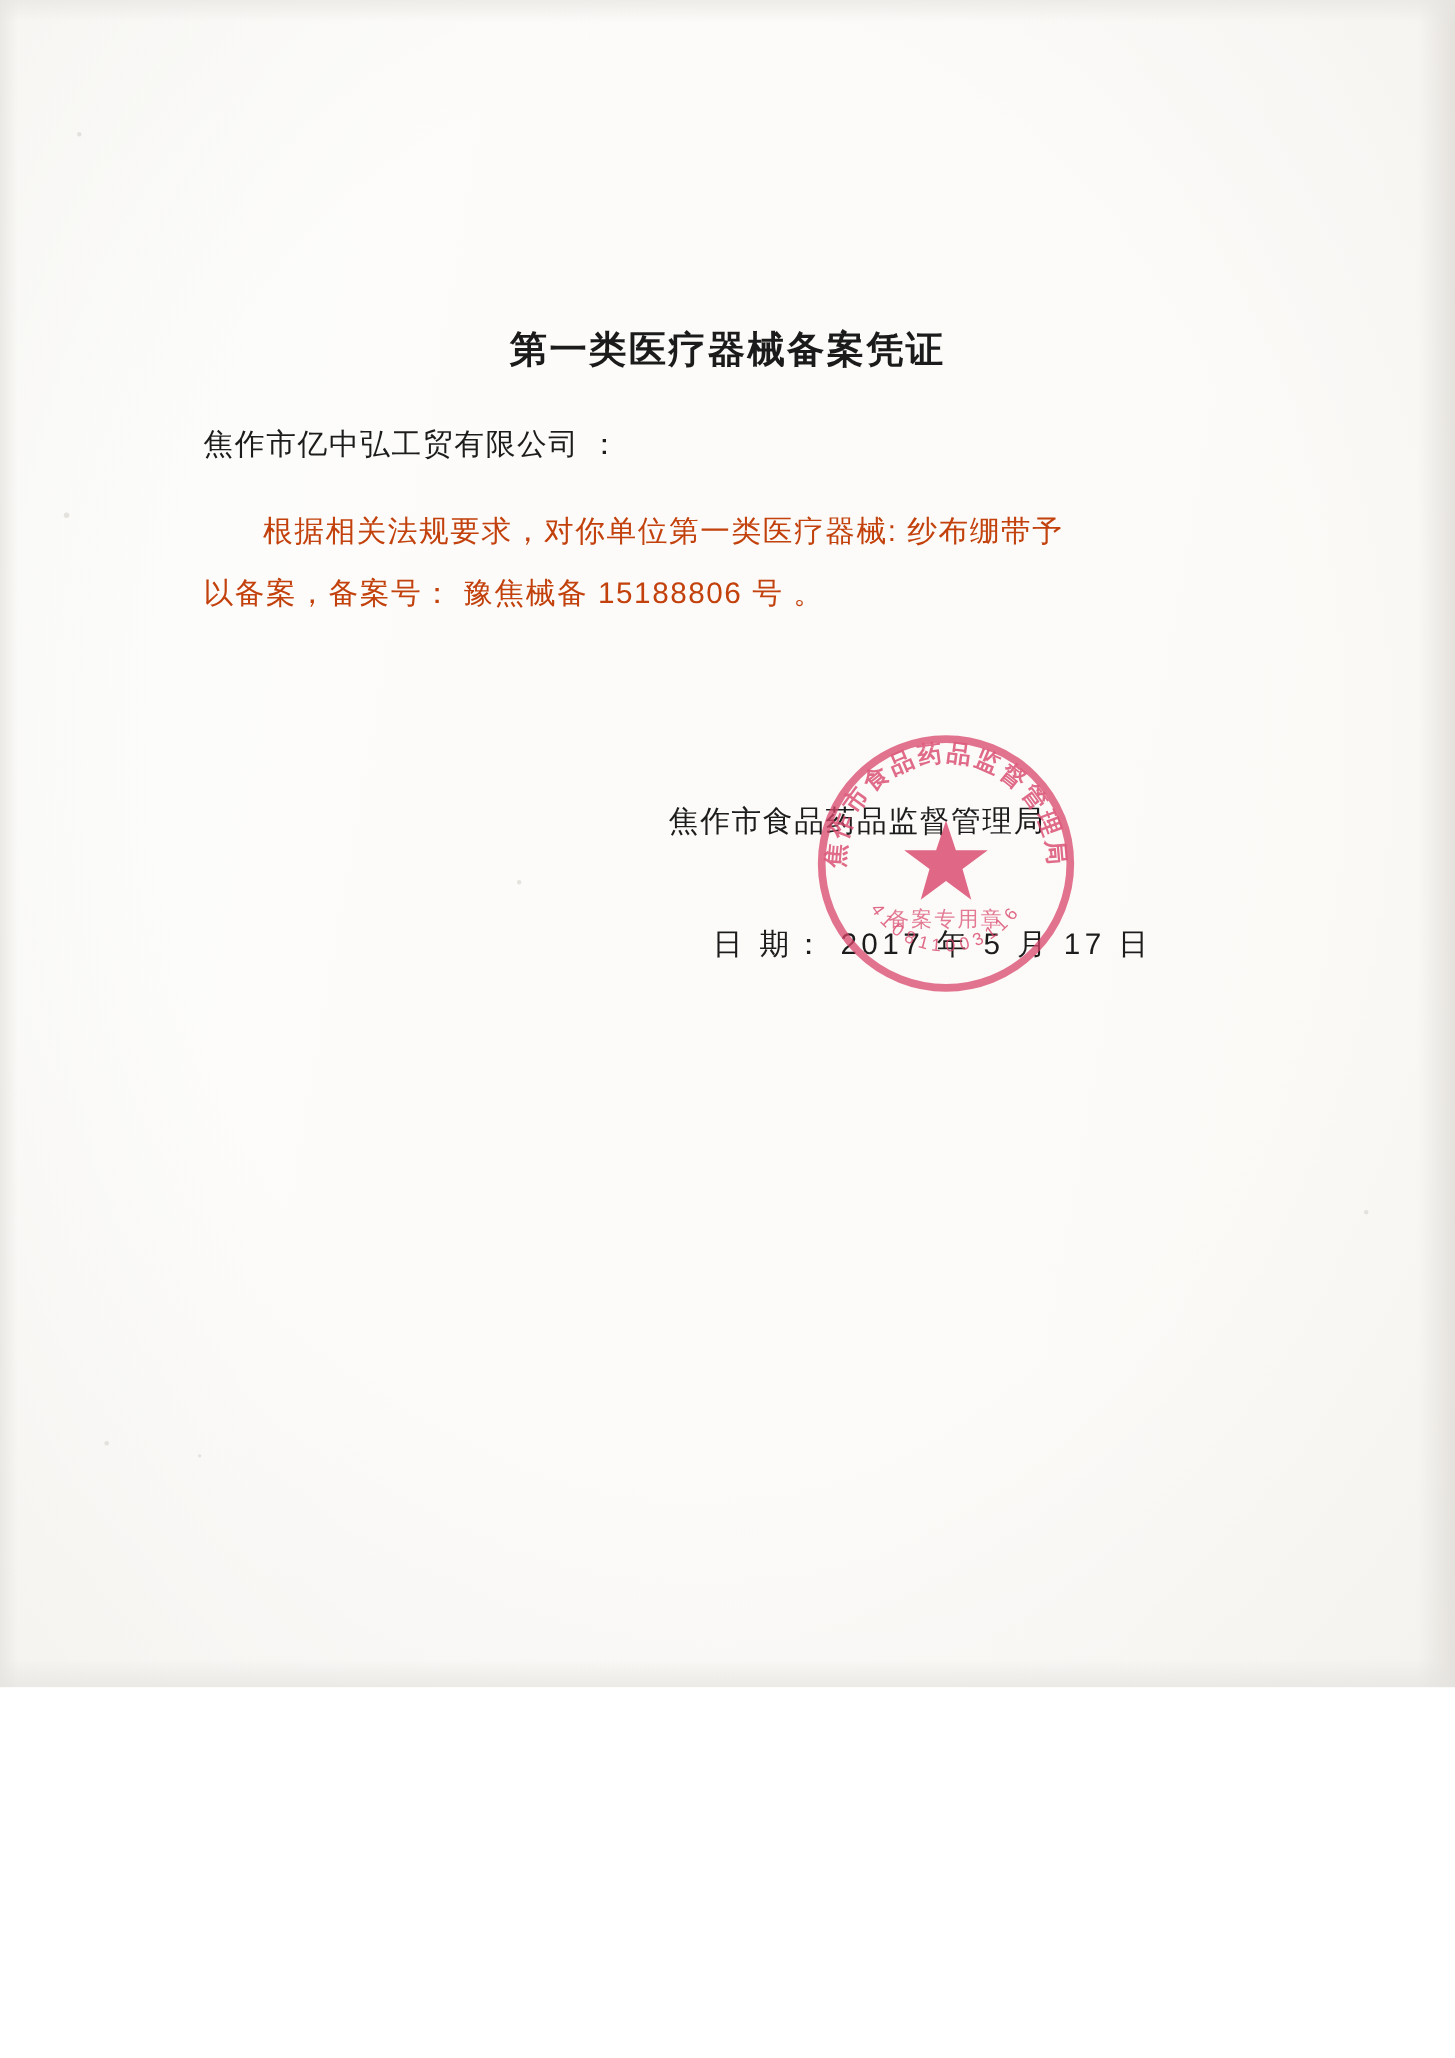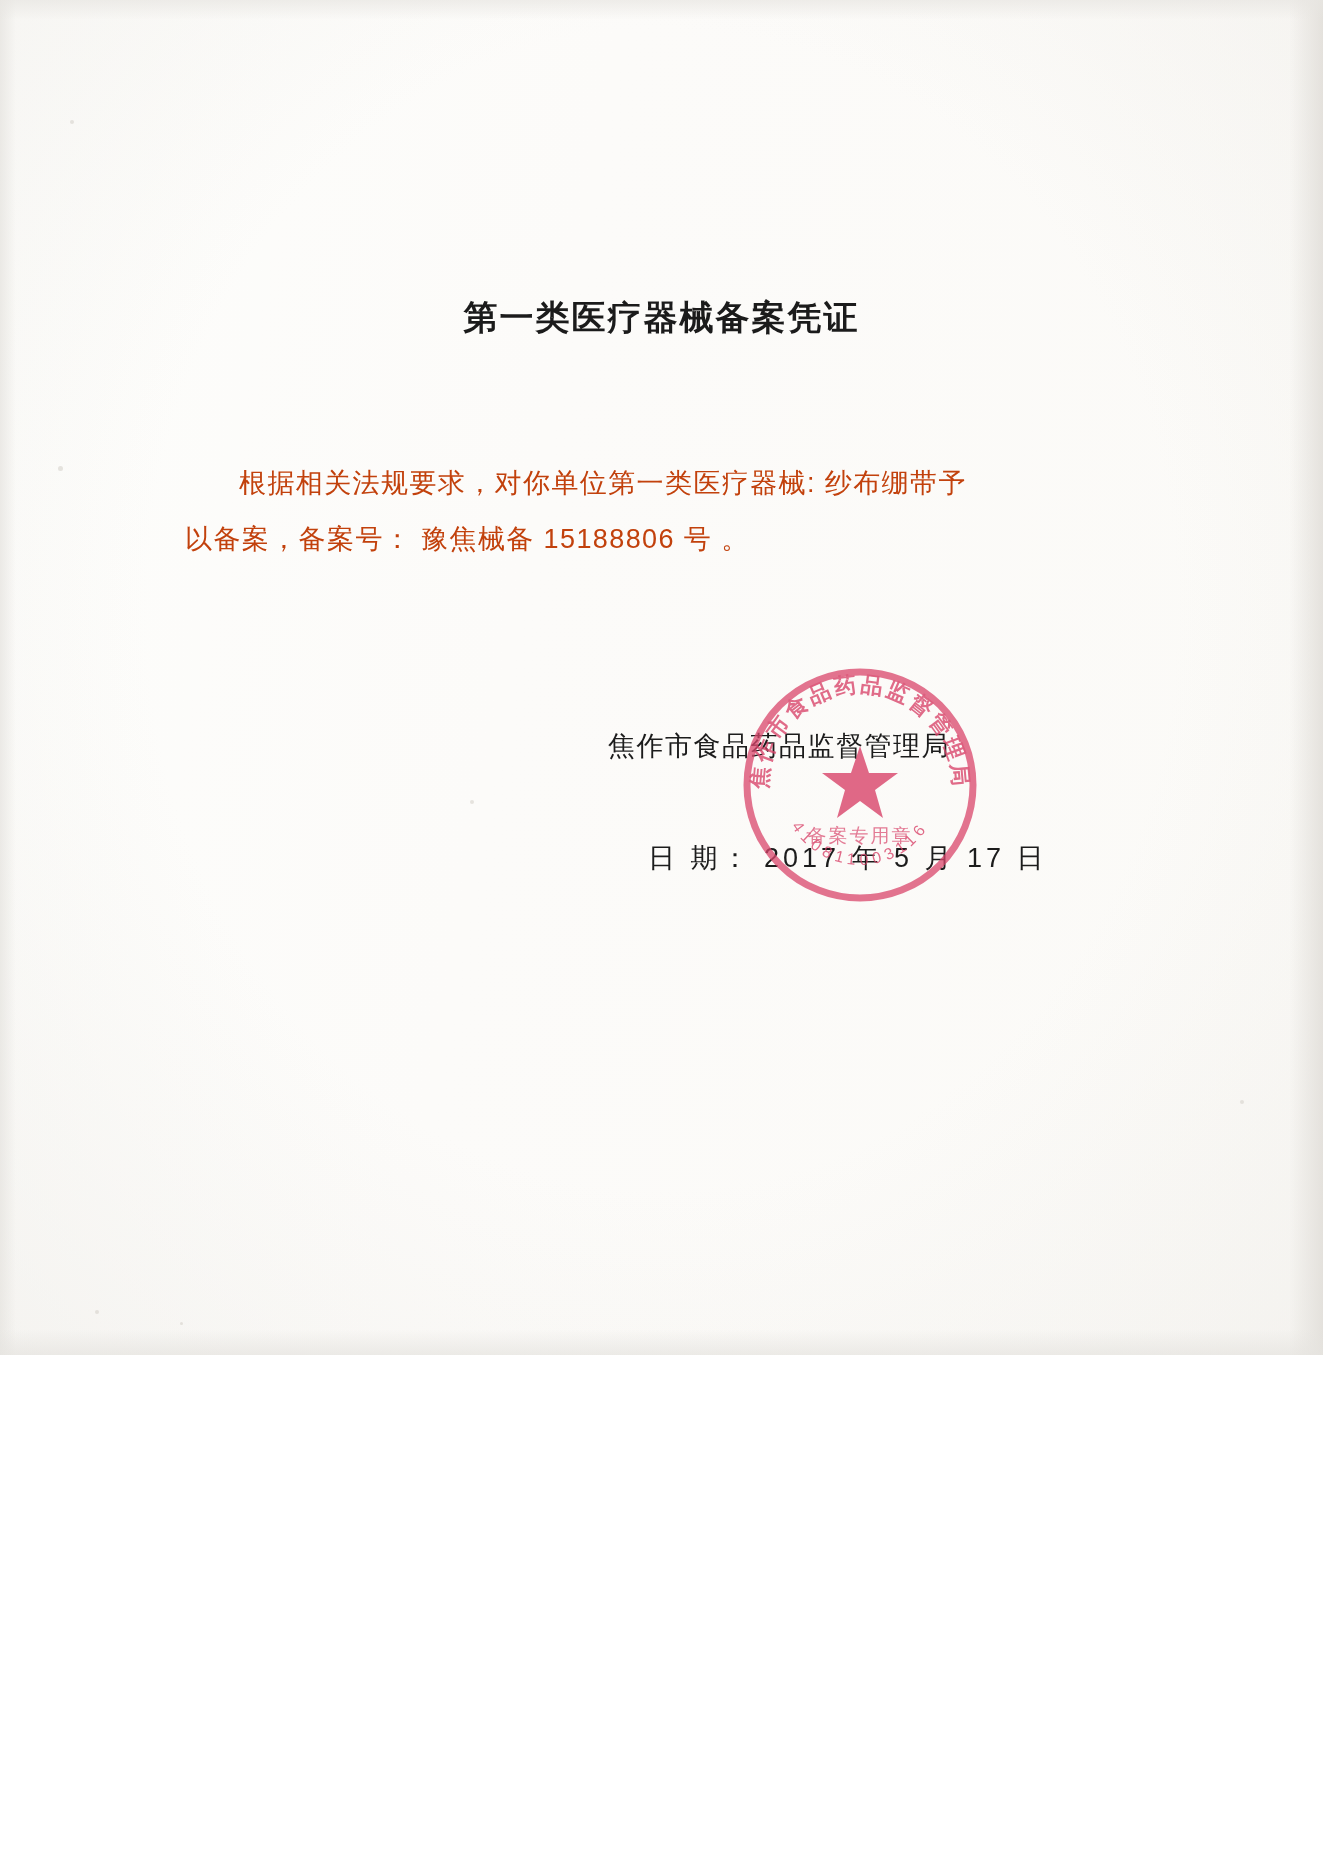--- a/index.html
+++ b/index.html
@@ -6,21 +6,21 @@
     margin: 0;
     padding: 0;
     background: #ffffff;
   }
   body {
     font-family: "Liberation Serif", "DejaVu Serif", serif;
   }
   .page {
     position: relative;
     width: 1323px;
-    height: 1355px;
+    height: 1534px;
     margin: 0 auto;
     background: #fdfdfc;
     overflow: hidden;
   }
   
   .scan-tint {
     position: absolute;
     inset: 0;
     background:
       radial-gradient(ellipse at 50% 45%, rgba(255,255,255,0) 55%, rgba(238,236,232,0.55) 100%),
@@ -144,20 +144,21 @@
 
   <div class="speck" style="top:120px;left:70px;width:4px;height:4px;"></div>
   <div class="speck" style="top:466px;left:58px;width:5px;height:5px;"></div>
   <div class="speck" style="top:800px;left:470px;width:4px;height:4px;"></div>
   <div class="speck" style="top:1310px;left:95px;width:4px;height:4px;"></div>
   <div class="speck" style="top:1322px;left:180px;width:3px;height:3px;"></div>
   <div class="speck" style="top:1100px;left:1240px;width:4px;height:4px;"></div>
 
   <h1 class="doc-title">第一类医疗器械备案凭证</h1>
 
+  <div class="addressee">焦作市亿中弘工贸有限公司 ：</div>
 
   <div class="body-block">
     <div class="body-line1">根据相关法规要求，对你单位第一类医疗器械: 纱布绷带予</div>
     <div class="body-line2">以备案，备案号： 豫焦械备 15188806 号 。</div>
   </div>
 
   <div class="issuer">焦作市食品药品监督管理局</div>
 
   <div class="issue-date">日 期： 2017 年 5 月 17 日</div>
 

